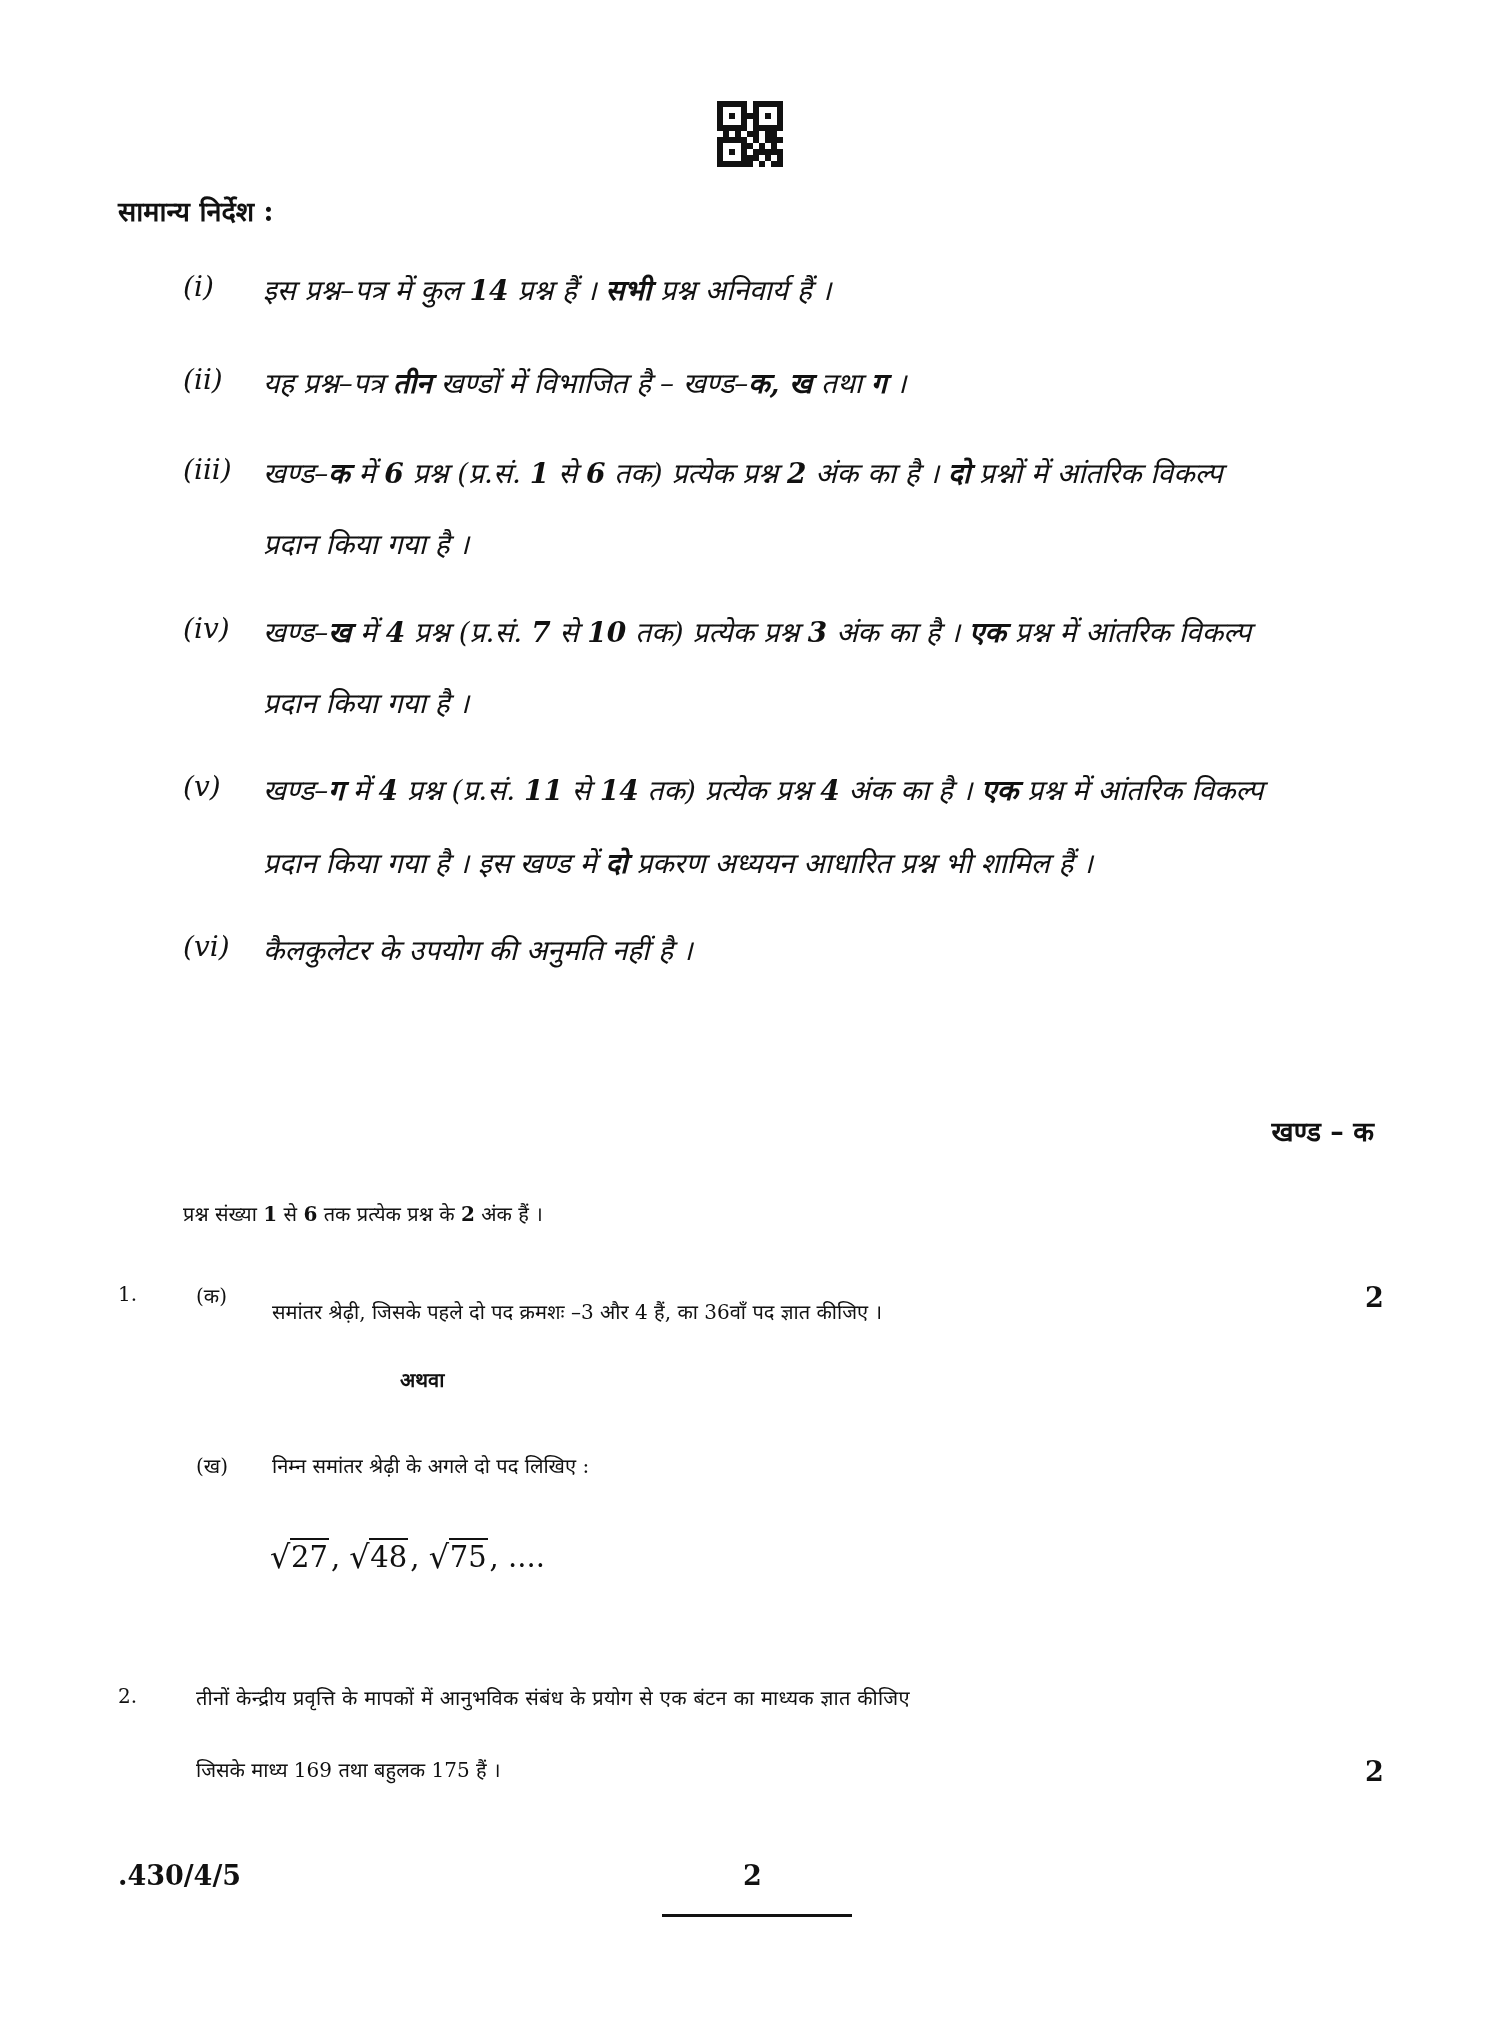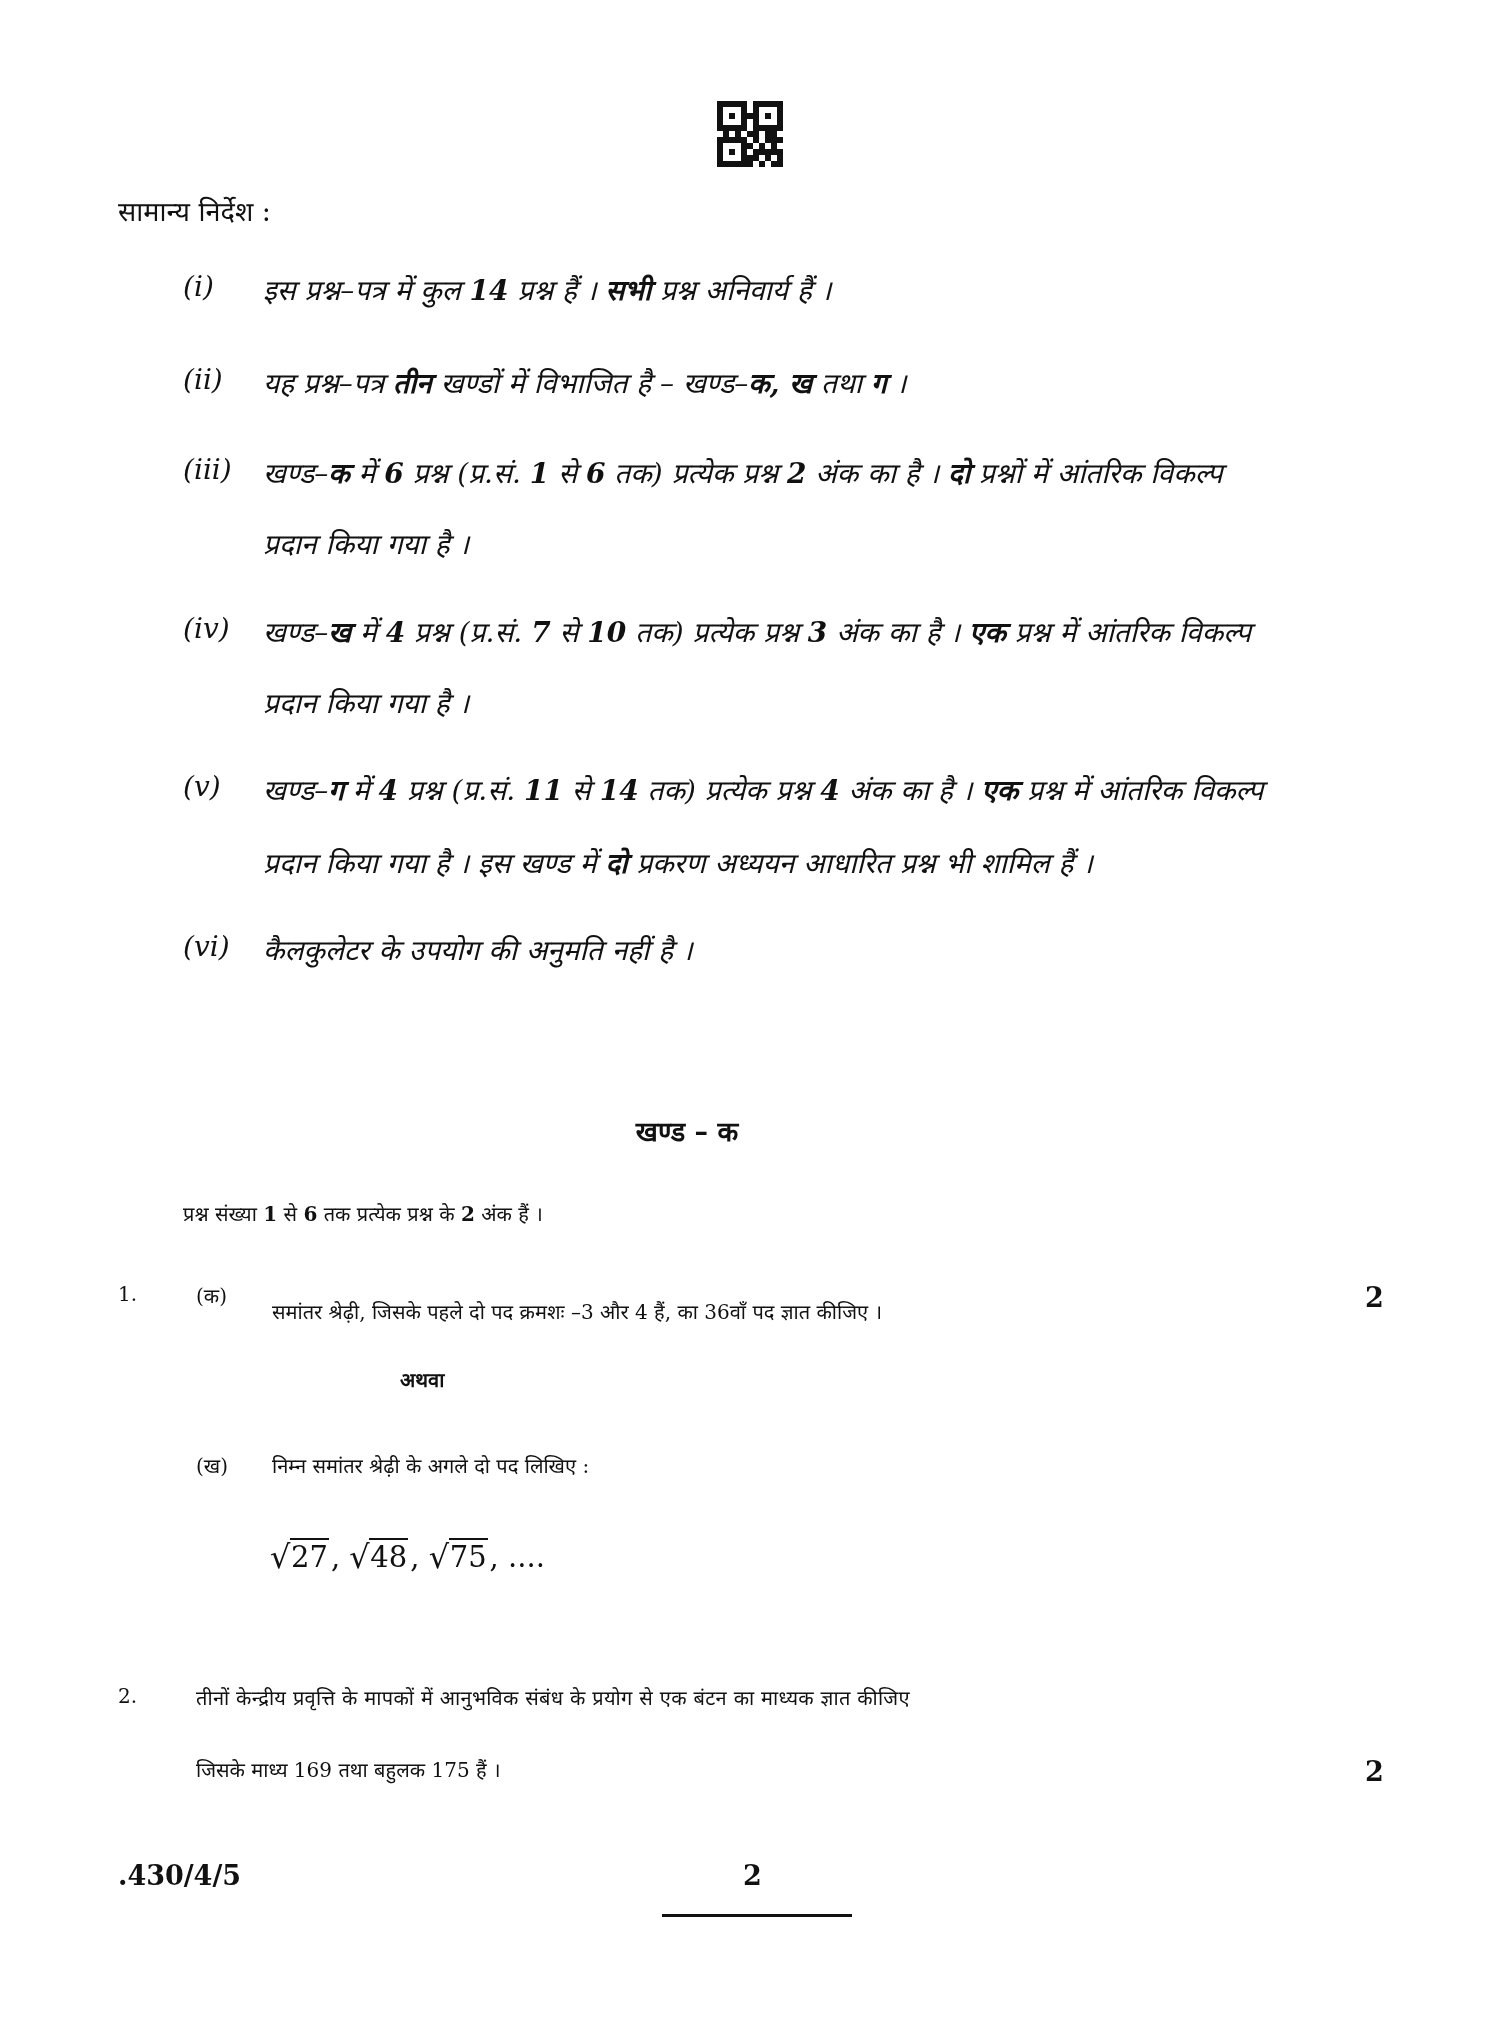--- a/index.html
+++ b/index.html
@@ -7,27 +7,27 @@
     width:1505px; height:2034px; position:relative; overflow:hidden;
     font-family:"DejaVu Serif", serif; color:#111;
   }
   .abs { position:absolute; }
   .qr {
     left:717px; top:101px; width:66px; height:66px;
     display:grid; grid-template-columns:repeat(11,6px); grid-template-rows:repeat(11,6px);
   }
   .qr span { width:6px; height:6px; }
   .qr .b { background:#111; }
-  .heading { left:118px; top:192px; font-size:27px; font-weight:normal; }
+  .heading { left:118px; top:192px; font-size:27px; font-weight:bold; }
   .instr { font-size:28px; font-style:italic; }
   .instr .num { position:absolute; left:0; }
   .instr .txt { position:absolute; left:80px; white-space:nowrap; }
   .instr .txt b { font-weight:bold; }
   .cont { font-size:28px; font-style:italic; white-space:nowrap; }
-  .section-title { left:0; width:1374px; text-align:center; top:1112px; font-size:27px; font-weight:bold; }
+  .section-title { left:0; width:1374px; text-align:right; top:1112px; font-size:27px; font-weight:bold; }
   .plain { font-size:20px; white-space:nowrap; }
   .marks { font-size:27px; font-weight:bold; }
   .footer-code { left:118px; top:1860px; font-size:27px; font-weight:bold; }
   .page-num { left:0; width:1505px; text-align:center; top:1860px; font-size:27px; font-weight:bold; }
   .page-rule { left:662px; top:1914px; width:190px; height:3px; background:#111; }
   .sqrt { display:inline-block; position:relative; padding-left:20px; margin-right:2px; }
   .sqrt::before { content:"√"; position:absolute; left:0; top:-2px; font-size:32px; }
   .sqrt .rad { border-top:2px solid #111; padding:0 1px; }
 </style>
 </head>

